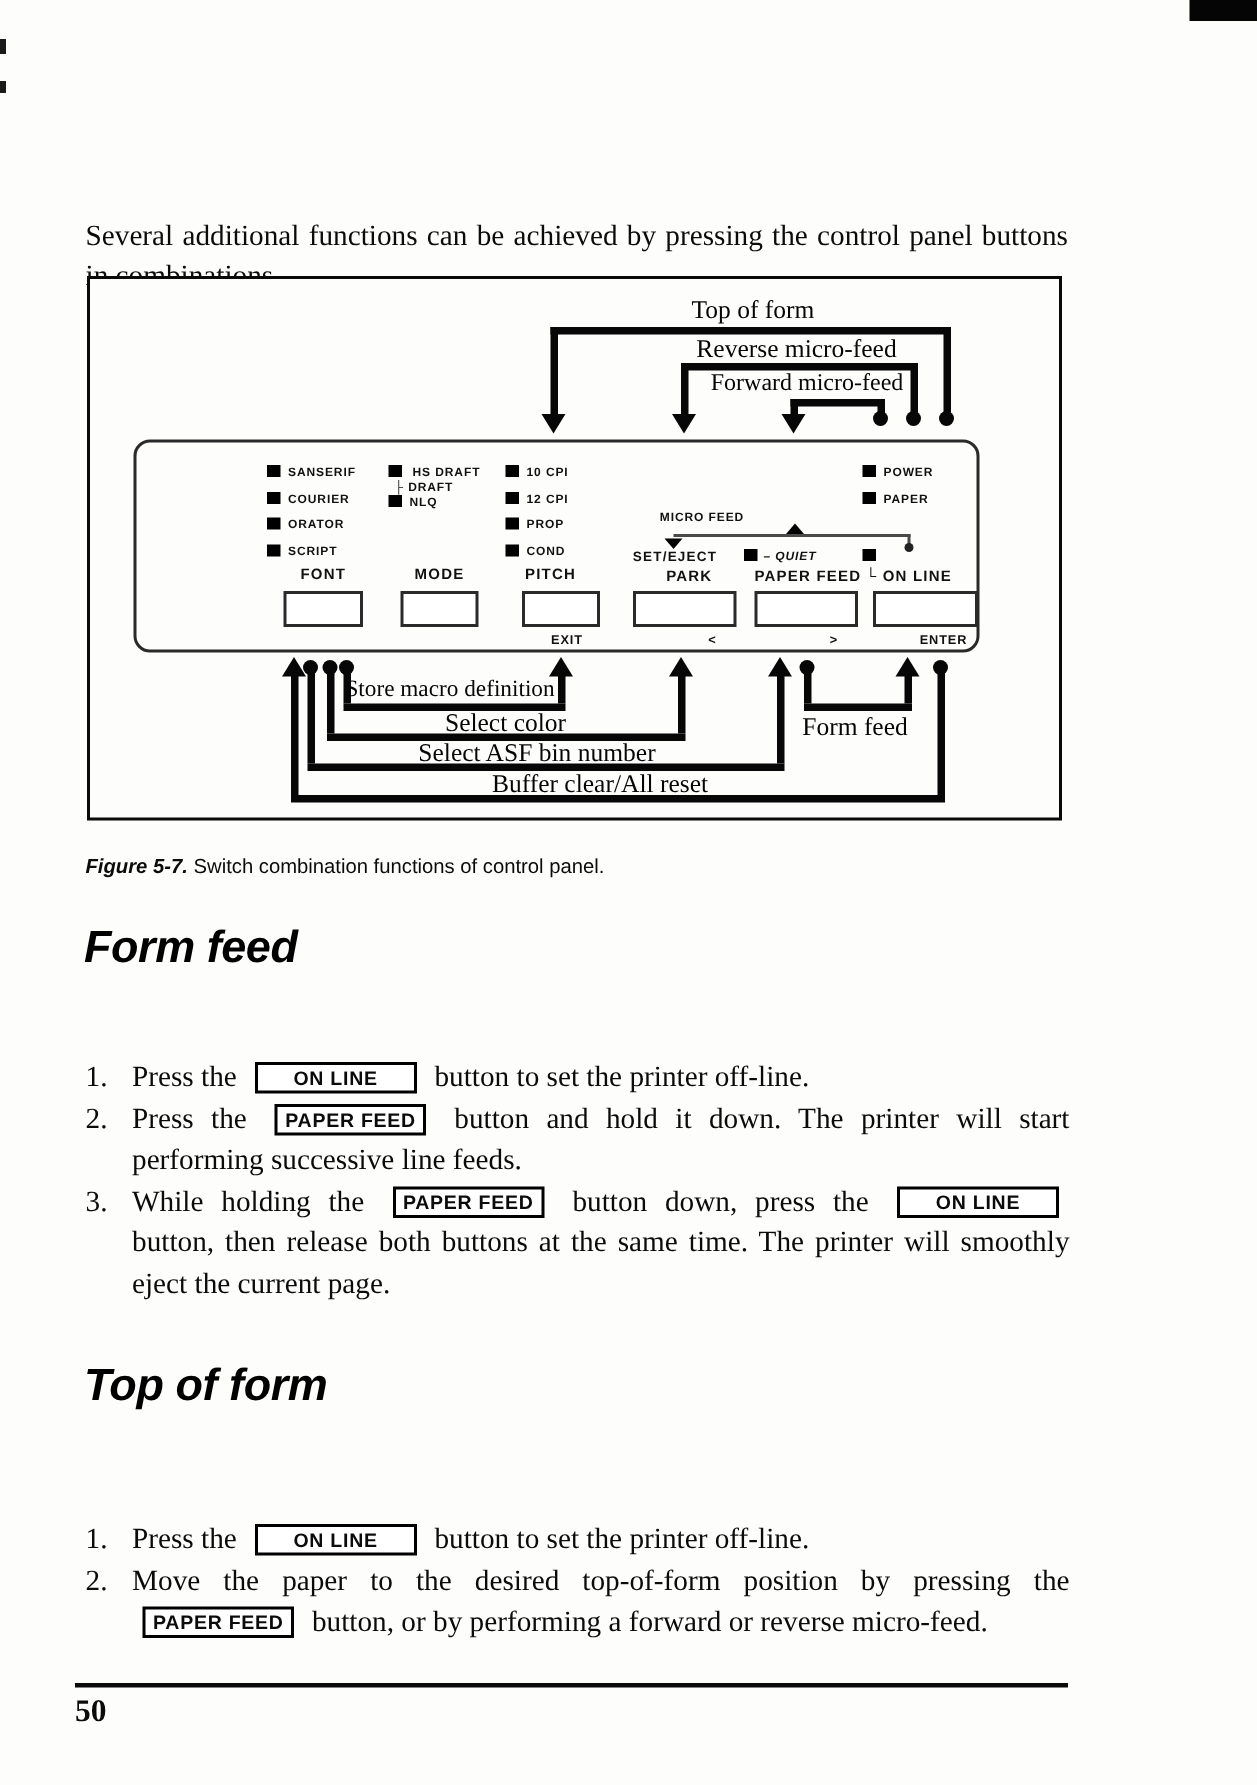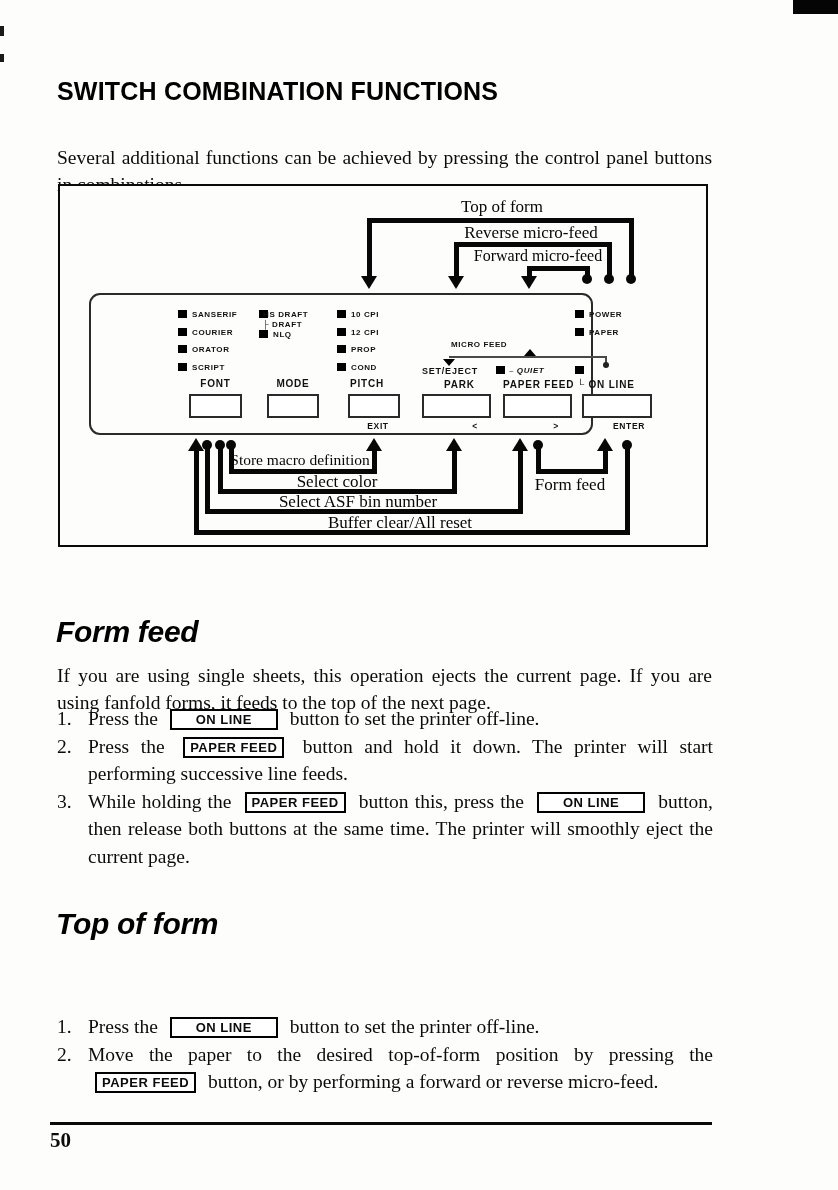--- a/index.html
+++ b/index.html
@@ -51,21 +51,21 @@
   .key-tight{padding:0 5px;}
   
   .foot-rule{position:absolute; left:50px; top:1122px; width:662px; height:3px; background:#0a0a0a;}
   .page-num{position:absolute; left:50px; top:1128px; font-size:21px; font-weight:bold;}
   
   .figure{
     position:absolute; left:58px; top:184px; width:650px; height:363px;
     border:2px solid #0a0a0a; box-sizing:border-box; background:#fdfdfc;
   }
   .panel{
-    position:absolute; left:29px; top:107px; width:504px; height:142px;
+    position:absolute; left:29px; top:107px; width:564px; height:142px;
     border:2px solid #2a2a2a; border-radius:11px; box-sizing:border-box; background:#fdfdfc;
     font-family:"Liberation Sans", sans-serif;
   }
   
   .led{position:absolute; width:9px; height:8px; background:#000;}
   .led-label{
     position:absolute; font-size:8px; font-weight:bold; letter-spacing:0.6px;
     color:#111; white-space:nowrap;
   }
   .btn-label{
@@ -92,21 +92,20 @@
 </style>
 </head>
 <body>
 
 <div class="page">
 
   <div class="corner-bar"></div>
   <div class="edge-tick tick1"></div>
   <div class="edge-tick tick2"></div>
 
-  <div class="title">SWITCH COMBINATION FUNCTIONS</div>
 
   <p class="body-para intro">Several additional functions can be achieved by pressing the control panel buttons in combinations.</p>
 
   <div class="figure">
 
     <div>
       <div class="blabel" style="left:442px; top:11px;">Top of form</div>
       <div class="hl" style="left:307px; top:32px; width:267px;"></div>
       <div class="vl" style="left:307px; top:32px; height:58px;"></div>
       <div class="arr-down" style="left:301px; top:90px;"></div>
@@ -139,40 +138,40 @@
       <div class="led" style="left:87px; top:33px;"></div>
       <div class="led-label" style="left:101px; top:33px;">COURIER</div>
       <div class="led" style="left:87px; top:50px;"></div>
       <div class="led-label" style="left:101px; top:50px;">ORATOR</div>
       <div class="led" style="left:87px; top:68px;"></div>
       <div class="led-label" style="left:101px; top:68px;">SCRIPT</div>
       <div class="btn-label" style="left:98px; top:83px; width:53px;">FONT</div>
       <div class="pbtn" style="left:98px; width:53px;"></div>
 
       <div class="led" style="left:168px; top:15px;"></div>
-      <div class="led-label" style="left:172px; top:15px;">HS DRAFT</div>
+      <div class="led-label" style="left:184px; top:15px;">HS DRAFT</div>
       <div class="led-label" style="left:172px; top:25px;">├ DRAFT</div>
       <div class="led" style="left:168px; top:35px;"></div>
       <div class="led-label" style="left:182px; top:35px;">NLQ</div>
       <div class="btn-label" style="left:176px; top:83px; width:52px;">MODE</div>
       <div class="pbtn" style="left:176px; width:52px;"></div>
 
       <div class="led" style="left:246px; top:15px;"></div>
       <div class="led-label" style="left:260px; top:15px;">10 CPI</div>
       <div class="led" style="left:246px; top:33px;"></div>
       <div class="led-label" style="left:260px; top:33px;">12 CPI</div>
       <div class="led" style="left:246px; top:50px;"></div>
       <div class="led-label" style="left:260px; top:50px;">PROP</div>
       <div class="led" style="left:246px; top:68px;"></div>
       <div class="led-label" style="left:260px; top:68px;">COND</div>
       <div class="btn-label" style="left:250px; top:83px; width:52px;">PITCH</div>
       <div class="pbtn" style="left:257px; width:52px;"></div>
       <div class="sub-label" style="left:257px; width:60px;">EXIT</div>
 
-      <div class="led-label" style="left:360px; top:45px; width:90px; text-align:left;">MICRO FEED</div>
+      <div class="led-label" style="left:332px; top:45px; width:90px; text-align:center;">MICRO FEED</div>
       <div class="mf-line" style="left:358px; top:61px; width:158px; height:2px;"></div>
       <div class="mf-line" style="left:514px; top:61px; width:2px; height:8px;"></div>
       <div class="mf-dot" style="left:512px; top:67px;"></div>
       <div class="tri-down-s" style="left:352px; top:64px;"></div>
       <div class="tri-up-s" style="left:433px; top:54px;"></div>
 
       <div class="btn-label" style="left:309px; top:71px; width:100px; font-size:9px;">SET/EJECT</div>
       <div class="btn-label" style="left:334px; top:84px; width:69px;">PARK</div>
       <div class="pbtn" style="left:331px; width:69px;"></div>
       <div class="sub-label" style="left:354px; width:60px;">&lt;</div>
@@ -233,36 +232,36 @@
     <div>
       <div class="bdot" style="left:473px; top:254px;"></div>
       <div class="vl" style="left:476px; top:258px; height:25px;"></div>
       <div class="hl" style="left:476px; top:283px; width:72px;"></div>
       <div class="vl" style="left:543px; top:264px; height:19px;"></div>
       <div class="arr-up" style="left:537px; top:252px;"></div>
       <div class="blabel" style="left:510px; top:289px;">Form feed</div>
     </div>
   </div>
 
+  <p class="caption"><span class="cap-label">Figure 5-7.</span><span> Switch combination functions of control panel.</span></p>
 
   <h2 class="h2 h2-ff">Form feed</h2>
-  <p class="body-para para-ff">If you are using single sheets, this operation ejects the current page. If you are using fanfold forms, it feeds to the top of the next page.</p>
 
   <div class="steps steps-ff">
     <div class="step">
       <span class="num">1.</span>
       <span class="stext"><span> Press the </span><span class="keycap key-wide">ON LINE</span><span> button to set the printer off-line. </span></span>
     </div>
     <div class="step">
       <span class="num">2.</span>
       <span class="stext"><span> Press the </span><span class="keycap key-tight">PAPER FEED</span><span> button and hold it down. The printer will start performing successive line feeds. </span></span>
     </div>
     <div class="step">
       <span class="num">3.</span>
-      <span class="stext"><span> While holding the </span><span class="keycap key-tight">PAPER FEED</span><span> button this, press the </span><span class="keycap key-wide">ON LINE</span><span> button, then release both buttons at the same time. The printer will smoothly eject the current page. </span></span>
+      <span class="stext"><span> While holding the </span><span class="keycap key-tight">PAPER FEED</span><span> button down, press the </span><span class="keycap key-wide">ON LINE</span><span> button, then release both buttons at the same time. The printer will smoothly eject the current page. </span></span>
     </div>
   </div>
 
   <h2 class="h2 h2-tof">Top of form</h2>
 
   <div class="steps steps-tof">
     <div class="step">
       <span class="num">1.</span>
       <span class="stext"><span> Press the </span><span class="keycap key-wide">ON LINE</span><span> button to set the printer off-line. </span></span>
     </div>

